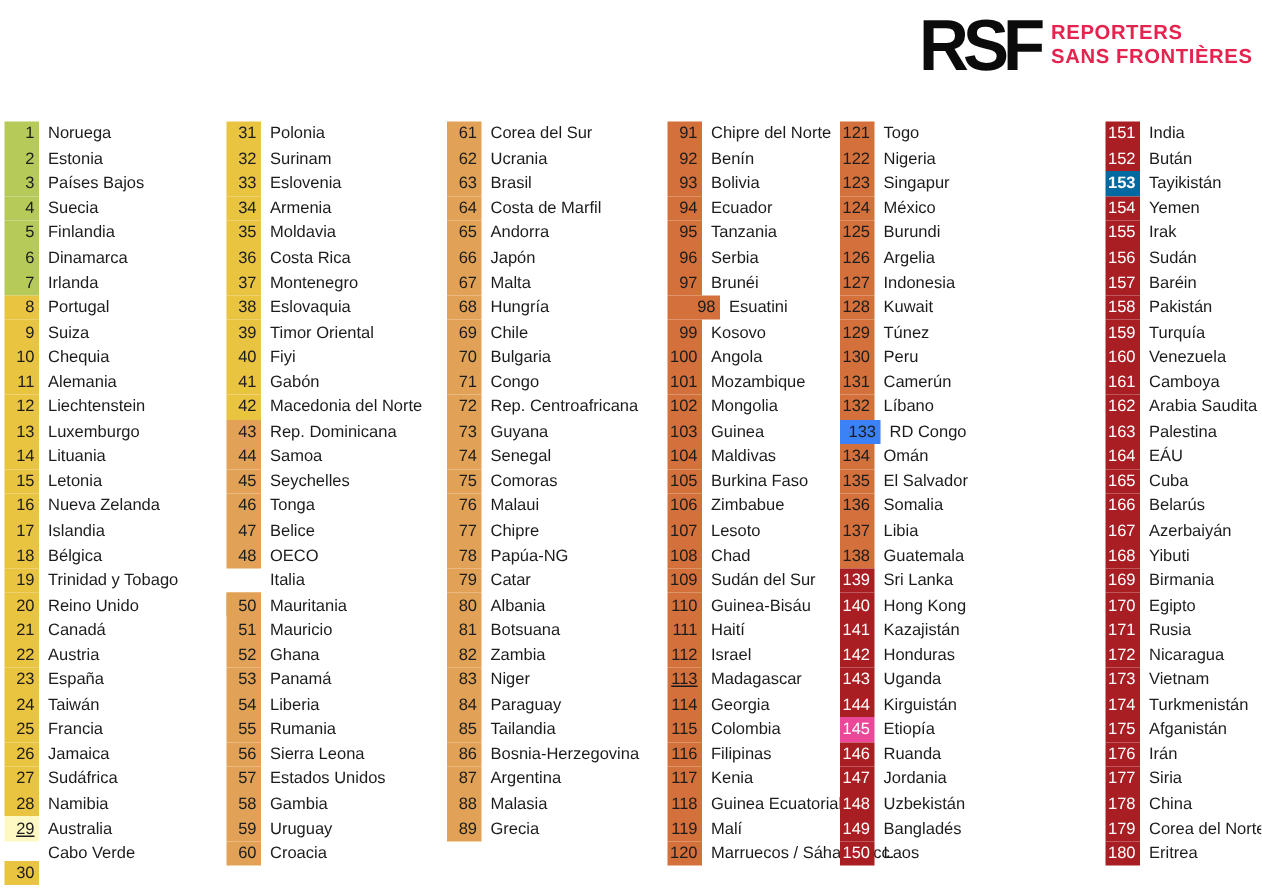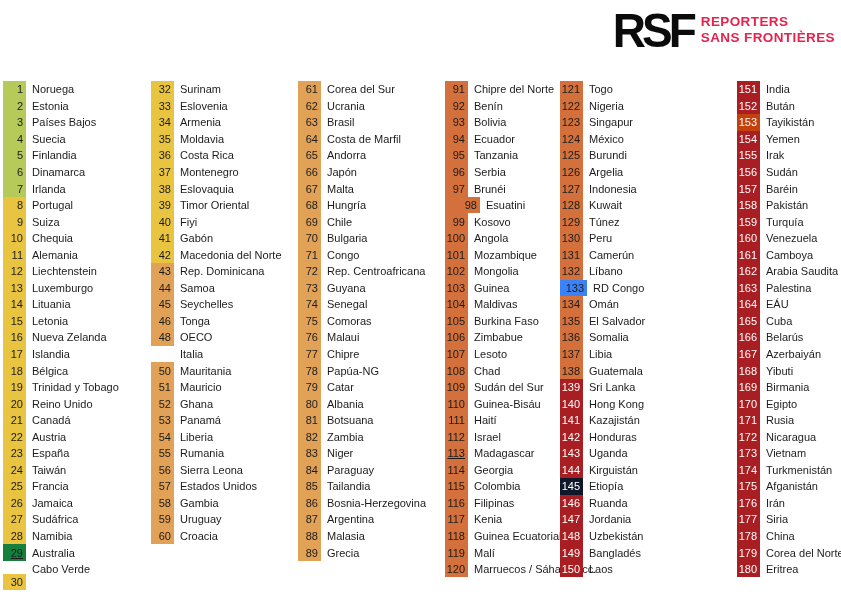--- a/index.html
+++ b/index.html
@@ -174,30 +174,34 @@
         </div>
         <div class="row">
           <span class="badge" style="background: rgb(233, 196, 64); color: rgb(28, 28, 28);">27</span>
           <span class="cname">Sudáfrica</span>
         </div>
         <div class="row">
           <span class="badge" style="background: rgb(233, 196, 64); color: rgb(28, 28, 28); padding-left: 11px;">28</span>
           <span class="cname">Namibia</span>
         </div>
         <div class="row">
-          <span class="badge" style="background: #15803d; color: rgb(28, 28, 28); text-decoration: underline;">29</span>
+          <span class="badge" style="background: #fef9c3; color: rgb(28, 28, 28); text-decoration: underline;">29</span>
           <span class="cname">Australia</span>
         </div>
         <div class="row">
           <span class="badge" style="background: rgb(233, 196, 64); color: rgb(28, 28, 28); margin-top: 26px;">30</span>
           <span class="cname">Cabo Verde</span>
         </div>
       </div>
       <div class="col" style="left: 151px;">
         <div class="row">
+          <span class="badge" style="background: rgb(233, 196, 64); color: rgb(28, 28, 28);">31</span>
+          <span class="cname">Polonia</span>
+        </div>
+        <div class="row">
           <span class="badge" style="background: rgb(233, 196, 64); color: rgb(28, 28, 28);">32</span>
           <span class="cname">Surinam</span>
         </div>
         <div class="row">
           <span class="badge" style="background: rgb(233, 196, 64); color: rgb(28, 28, 28);">33</span>
           <span class="cname">Eslovenia</span>
         </div>
         <div class="row">
           <span class="badge" style="background: rgb(233, 196, 64); color: rgb(28, 28, 28);">34</span>
           <span class="cname">Armenia</span>
@@ -244,20 +248,24 @@
         </div>
         <div class="row">
           <span class="badge" style="background: rgb(225, 162, 87); color: rgb(28, 28, 28);">45</span>
           <span class="cname">Seychelles</span>
         </div>
         <div class="row">
           <span class="badge" style="background: rgb(225, 162, 87); color: rgb(28, 28, 28);">46</span>
           <span class="cname">Tonga</span>
         </div>
         <div class="row">
+          <span class="badge" style="background: rgb(225, 162, 87); color: rgb(28, 28, 28);">47</span>
+          <span class="cname">Belice</span>
+        </div>
+        <div class="row">
           <span class="badge" style="background: rgb(225, 162, 87); color: rgb(28, 28, 28);">48</span>
           <span class="cname">OECO</span>
         </div>
         <div class="row">
           <span class="badge" style="background: rgb(225, 162, 87); color: rgb(28, 28, 28); margin-top: 32px;">49</span>
           <span class="cname">Italia</span>
         </div>
         <div class="row">
           <span class="badge" style="background: rgb(225, 162, 87); color: rgb(28, 28, 28);">50</span>
           <span class="cname">Mauritania</span>
@@ -634,21 +642,21 @@
         </div>
         <div class="row">
           <span class="badge" style="background: rgb(169, 30, 34); color: rgb(255, 255, 255);">143</span>
           <span class="cname">Uganda</span>
         </div>
         <div class="row">
           <span class="badge" style="background: rgb(169, 30, 34); color: rgb(255, 255, 255);">144</span>
           <span class="cname">Kirguistán</span>
         </div>
         <div class="row">
-          <span class="badge" style="background: #0f172a; color: rgb(255, 255, 255);">145</span>
+          <span class="badge" style="background: #ec4899; color: rgb(255, 255, 255);">145</span>
           <span class="cname">Etiopía</span>
         </div>
         <div class="row">
           <span class="badge" style="background: rgb(169, 30, 34); color: rgb(255, 255, 255);">146</span>
           <span class="cname">Ruanda</span>
         </div>
         <div class="row">
           <span class="badge" style="background: rgb(169, 30, 34); color: rgb(255, 255, 255);">147</span>
           <span class="cname">Jordania</span>
         </div>
@@ -668,21 +676,21 @@
       <div class="col" style="left: 737px;">
         <div class="row">
           <span class="badge" style="background: rgb(169, 30, 34); color: rgb(255, 255, 255);">151</span>
           <span class="cname">India</span>
         </div>
         <div class="row">
           <span class="badge" style="background: rgb(169, 30, 34); color: rgb(255, 255, 255);">152</span>
           <span class="cname">Bután</span>
         </div>
         <div class="row">
-          <span class="badge" style="background: #c2410c; color: rgb(255, 255, 255);">153</span>
+          <span class="badge" style="background: #0369a1; color: rgb(255, 255, 255); font-weight: bold;">153</span>
           <span class="cname">Tayikistán</span>
         </div>
         <div class="row">
           <span class="badge" style="background: rgb(169, 30, 34); color: rgb(255, 255, 255);">154</span>
           <span class="cname">Yemen</span>
         </div>
         <div class="row">
           <span class="badge" style="background: rgb(169, 30, 34); color: rgb(255, 255, 255);">155</span>
           <span class="cname">Irak</span>
         </div>

